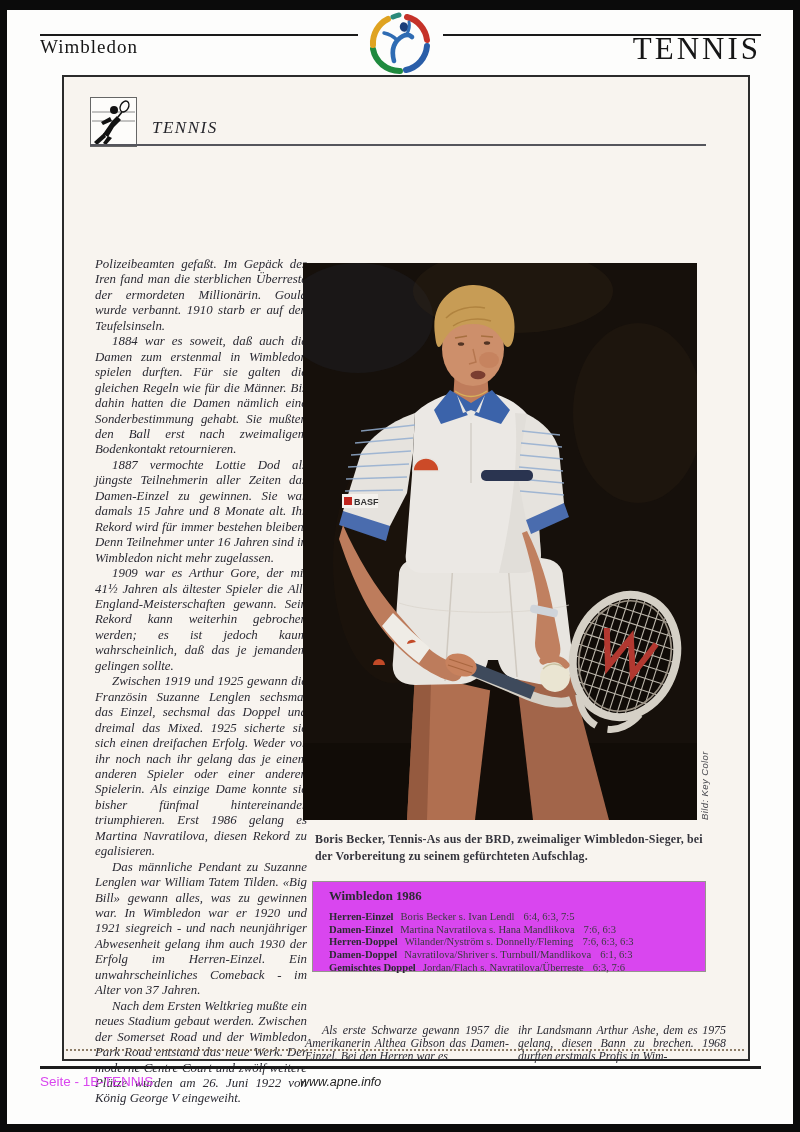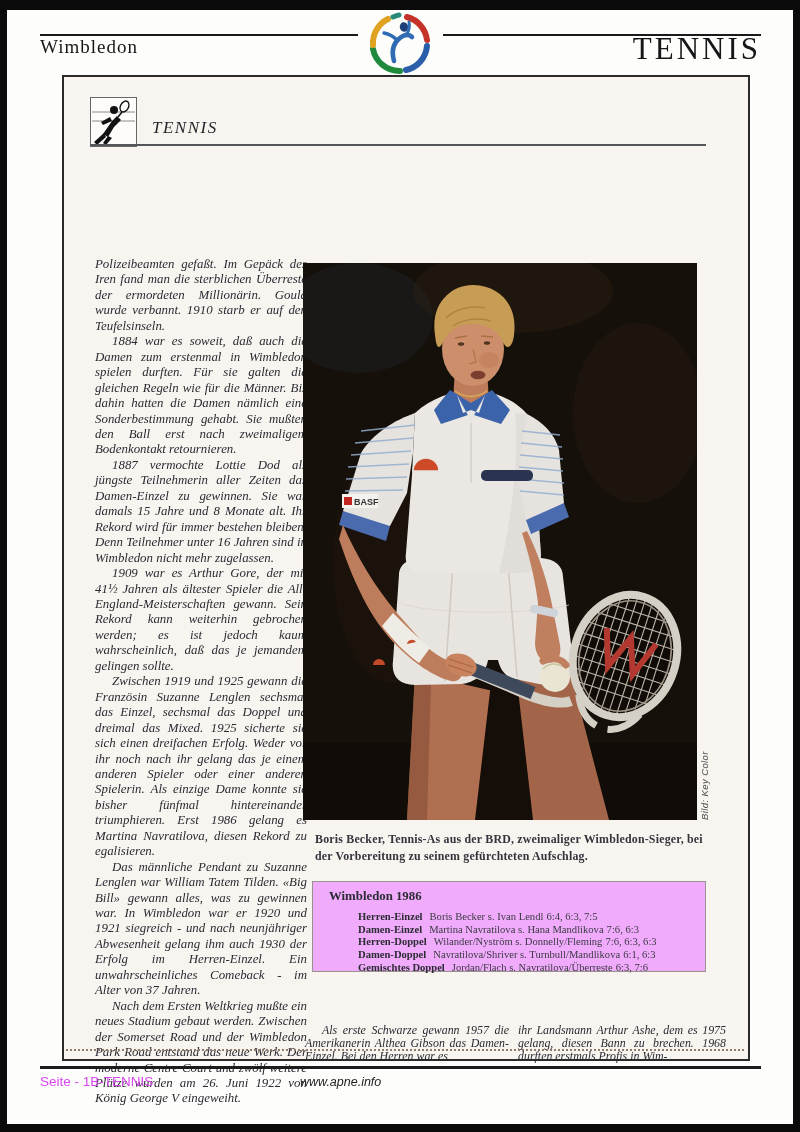--- a/index.html
+++ b/index.html
@@ -49,26 +49,26 @@
     font-size:9.5px;color:#4c4c52;letter-spacing:.4px;
   }
   .caption{
     left:315px;top:831px;width:398px;
     font-weight:bold;font-size:11.9px;line-height:17px;color:#34343c;letter-spacing:.2px;
   }
 
   
   .results{
     left:312px;top:881px;width:394px;height:91px;box-sizing:border-box;
-    background:#f0abfc;border:1px solid #97948e;padding:7px 8px 0 16px;
+    background:#d946ef;border:1px solid #97948e;padding:7px 8px 0 16px;
   }
   .results-title{font-weight:bold;font-size:12.8px;color:#2b2b32;margin:0 0 7px 0;}
   .results .row{font-size:10.6px;line-height:12.7px;color:#3a3a40;white-space:nowrap;}
-  .results .lbl{font-weight:bold;color:#2b2b32;margin-right:7px;margin-left:29px;}
-  .results .score{margin-left:3px;}
+  .results .lbl{font-weight:bold;color:#2b2b32;margin-right:7px;}
+  .results .score{margin-left:9px;}
 
   
   .bot-col{
     top:1024px;font-style:italic;font-size:11.9px;line-height:12.9px;color:#2a2a33;text-align:justify;
   }
   .bot-col.c1{left:305px;width:204px;text-indent:17px;}
   .bot-col.c2{left:518px;width:208px;}
 
   .dotted-rule{left:66px;top:1049px;width:678px;height:0;border-bottom:2px dotted #8d7d68;}
   .footer-rule{left:40px;top:1066px;width:721px;height:3px;border-top:2px solid #1c1c1c;border-bottom:1px solid #1c1c1c;box-sizing:border-box;}

